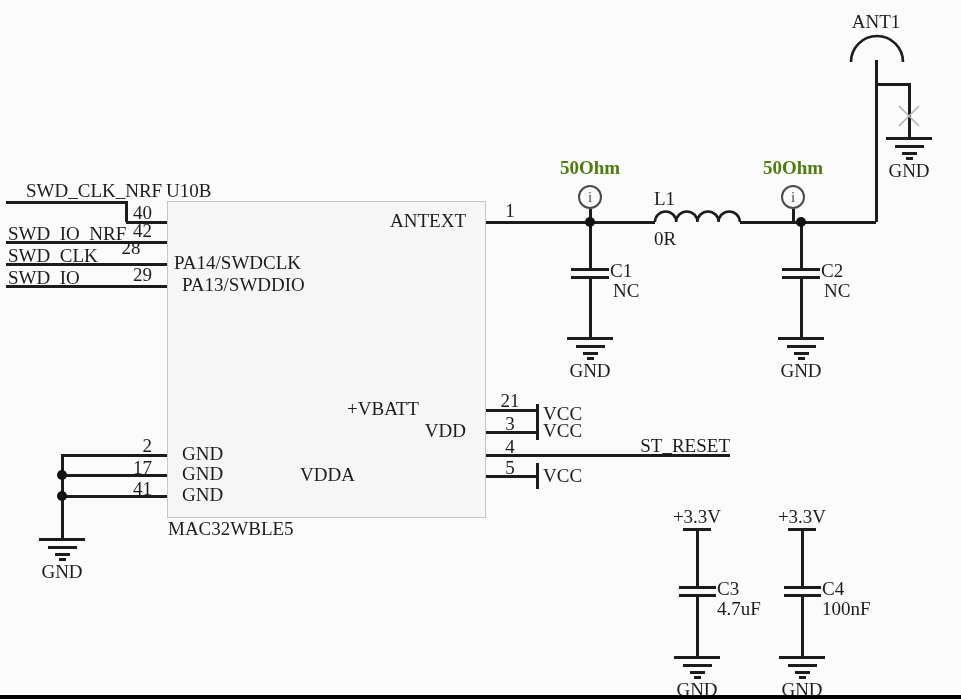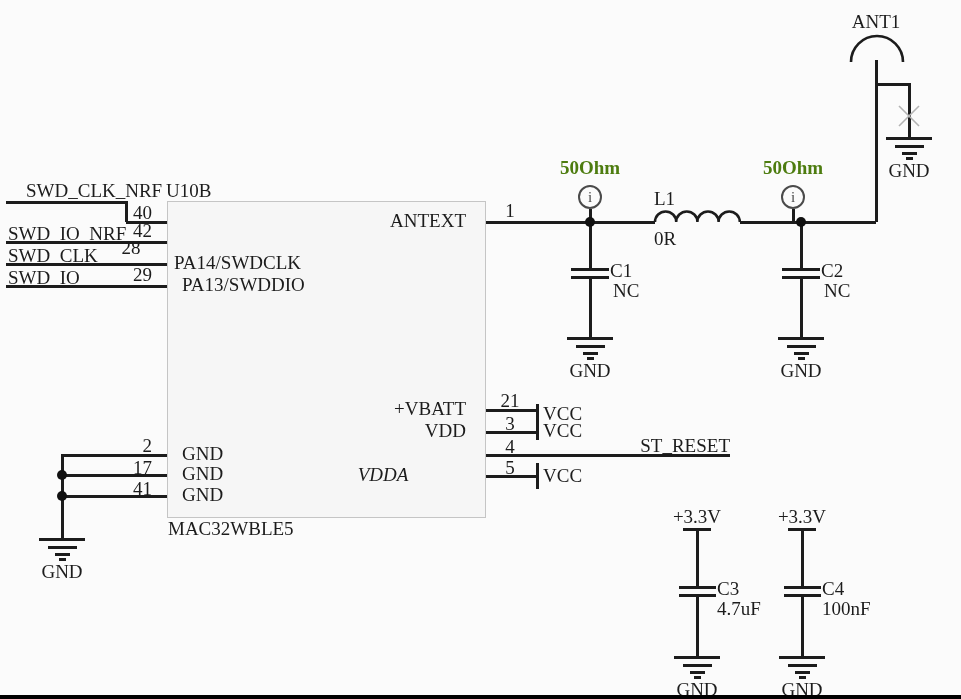--- a/index.html
+++ b/index.html
@@ -33,23 +33,23 @@
   <div class="t" style="left:166px;top:181px;">U10B</div>
   <div class="t" style="left:168px;top:519px;">MAC32WBLE5</div>
 
   <div class="t" style="left:174px;top:253px;">PA14/SWDCLK</div>
   <div class="t" style="left:182px;top:275px;">PA13/SWDDIO</div>
   <div class="t" style="left:182px;top:444px;">GND</div>
   <div class="t" style="left:182px;top:464px;">GND</div>
   <div class="t" style="left:182px;top:485px;">GND</div>
 
   <div class="t" style="left:300px;top:211px;width:166px;text-align:right;">ANTEXT</div>
-  <div class="t" style="left:300px;top:399px;width:166px;text-align:right;">+VBATT</div>
+  <div class="t" style="left:300px;top:399px;width:166px;text-align:center;">+VBATT</div>
   <div class="t" style="left:300px;top:421px;width:166px;text-align:right;">VDD</div>
-  <div class="t" style="left:300px;top:465px;width:166px;text-align:center;font-style:italic;">VDDA</div>
+  <div class="t" style="left:300px;top:465px;width:166px;text-align:left;">VDDA</div>
 
   <div class="t" style="left:110px;top:203px;width:42px;text-align:right;">40</div>
   <div class="t" style="left:110px;top:221px;width:42px;text-align:right;">42</div>
   <div class="t" style="left:110px;top:238px;width:42px;text-align:center;">28</div>
   <div class="t" style="left:110px;top:265px;width:42px;text-align:right;">29</div>
   <div class="t" style="left:110px;top:436px;width:42px;text-align:right;">2</div>
   <div class="t" style="left:110px;top:458px;width:42px;text-align:right;">17</div>
   <div class="t" style="left:110px;top:479px;width:42px;text-align:right;">41</div>
 
   <div class="t" style="left:494px;top:201px;width:32px;text-align:center;">1</div>

